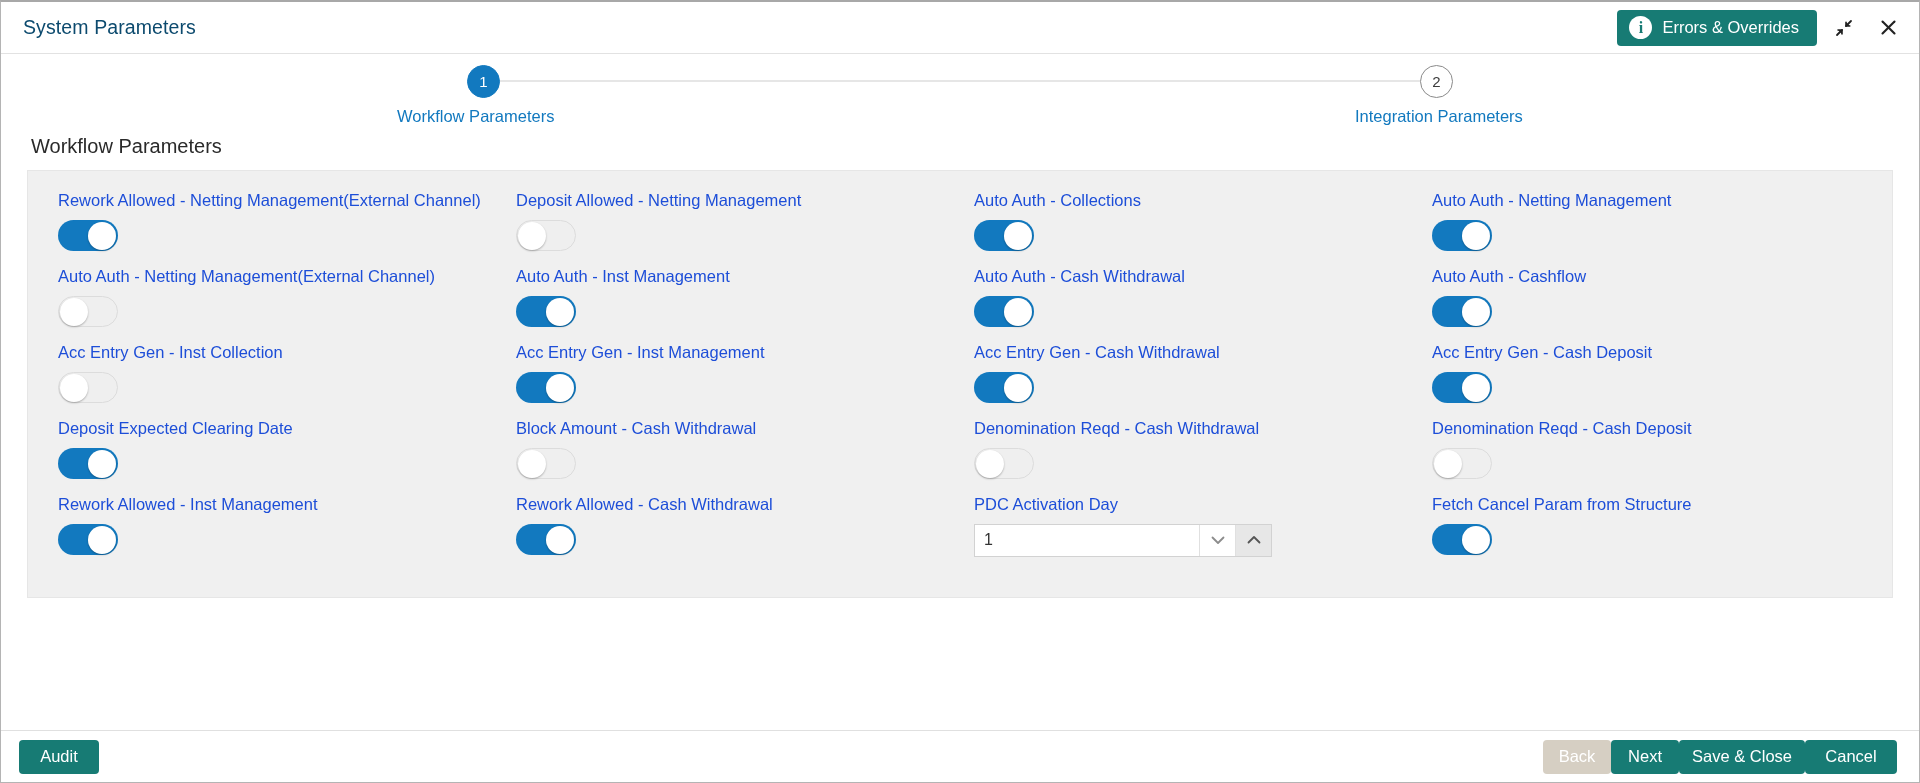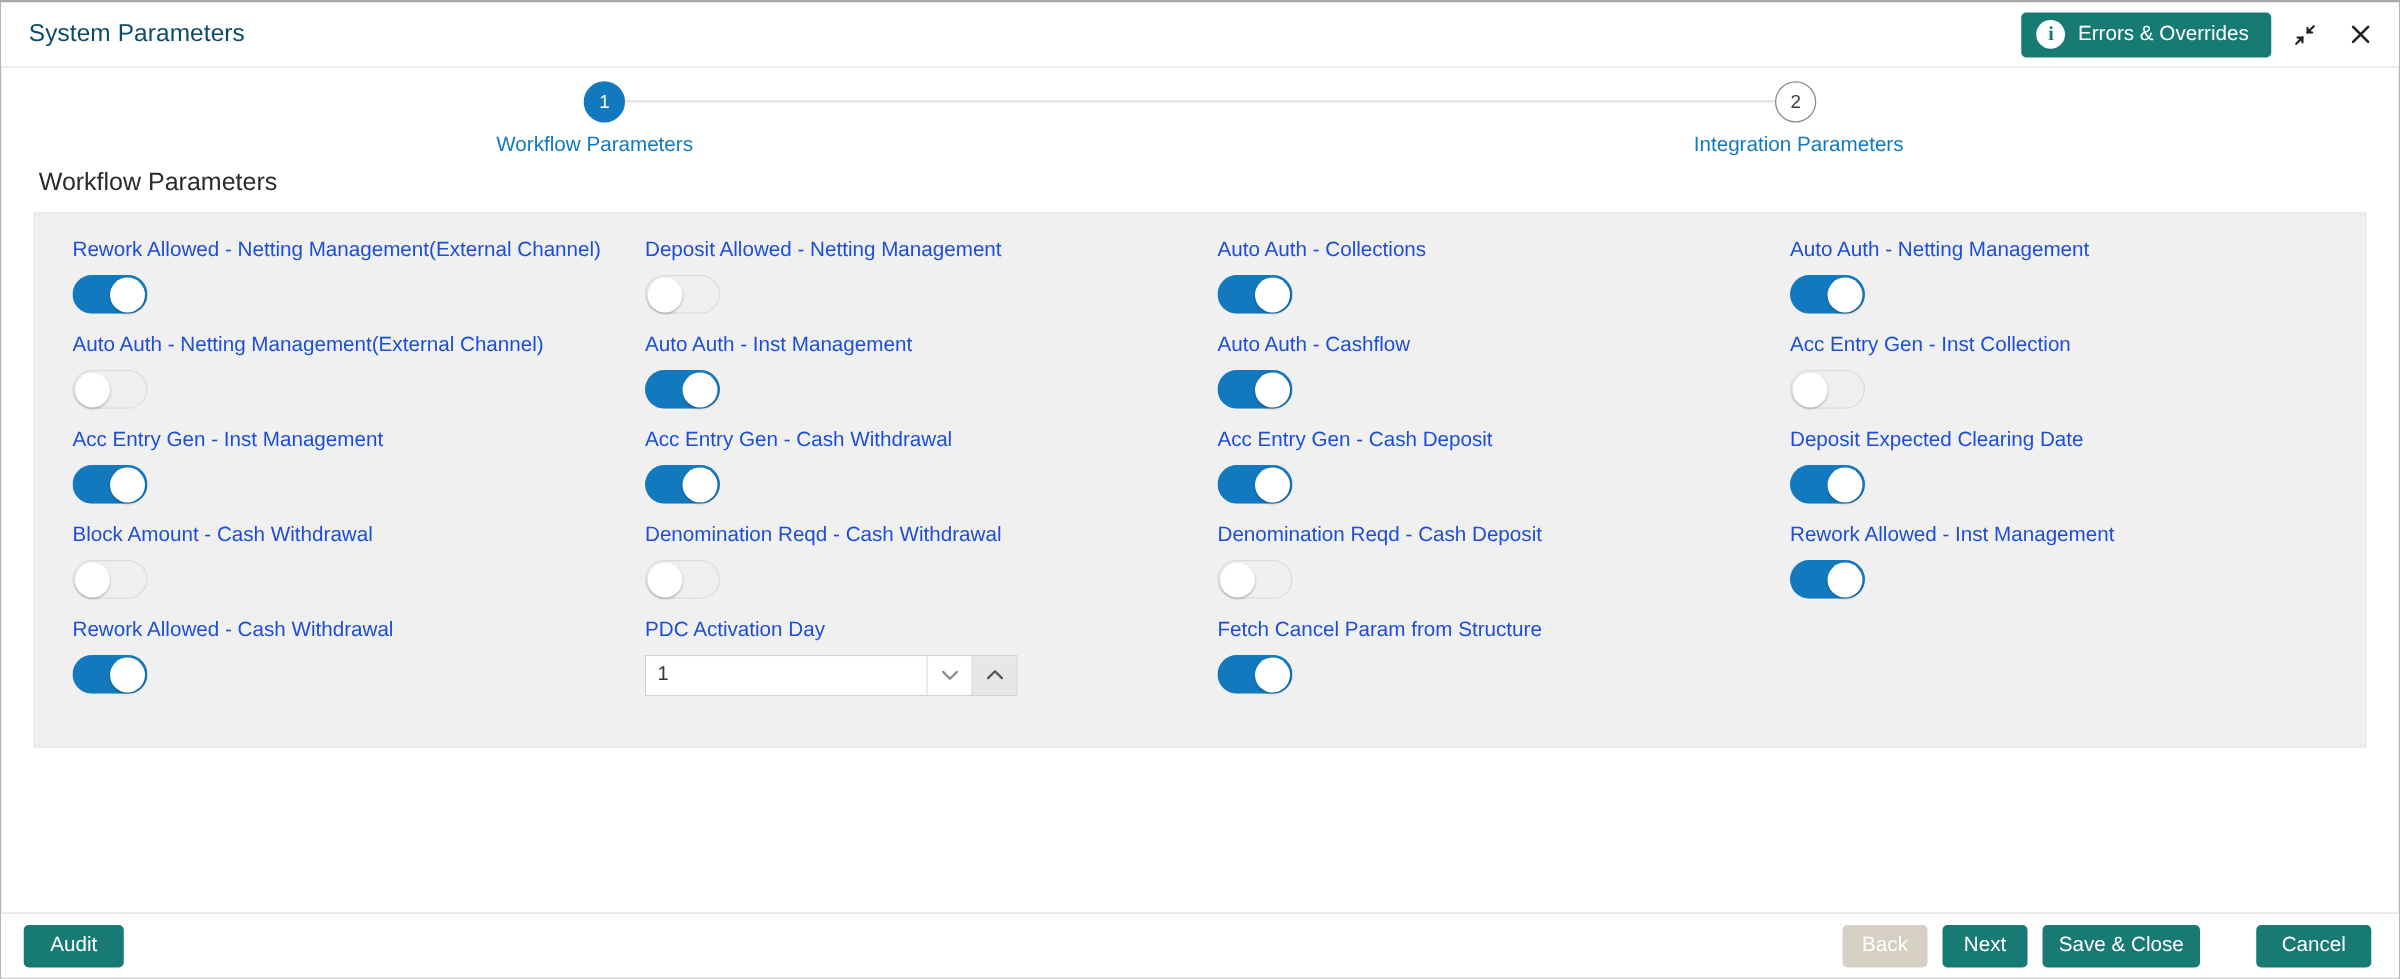--- a/index.html
+++ b/index.html
@@ -242,26 +242,25 @@
   }
   .btn.disabled {
     background: #d6cfc3;
     color: #ffffff;
     cursor: default;
   }
   .footer-right {
     margin-left: auto;
     display: flex;
     align-items: flex-start;
-    gap: 12px;
   }
   .btn.back { min-width: 68px; }
   .btn.next { min-width: 68px; }
   .btn.saveclose { min-width: 122px; }
-  .btn.cancel { min-width: 92px; margin-left: 33px; }
+  .btn.cancel { min-width: 92px; }
 </style>
 </head>
 <body>
 
 <div class="window">
 
   <div class="titlebar">
     <div class="title-text">System Parameters</div>
     <div class="titlebar-right">
       <button class="errors-btn">
@@ -330,20 +329,26 @@
             <span class="knob"></span>
           </span>
         </div>
         <div class="field">
           <span class="field-label">Auto Auth - Inst Management</span>
           <span class="toggle on">
             <span class="knob"></span>
           </span>
         </div>
         <div class="field">
+          <span class="field-label">Auto Auth - Cash Withdrawal</span>
+          <span class="toggle on">
+            <span class="knob"></span>
+          </span>
+        </div>
+        <div class="field">
           <span class="field-label">Auto Auth - Cashflow</span>
           <span class="toggle on">
             <span class="knob"></span>
           </span>
         </div>
         <div class="field">
           <span class="field-label">Acc Entry Gen - Inst Collection</span>
           <span class="toggle off">
             <span class="knob"></span>
           </span>

